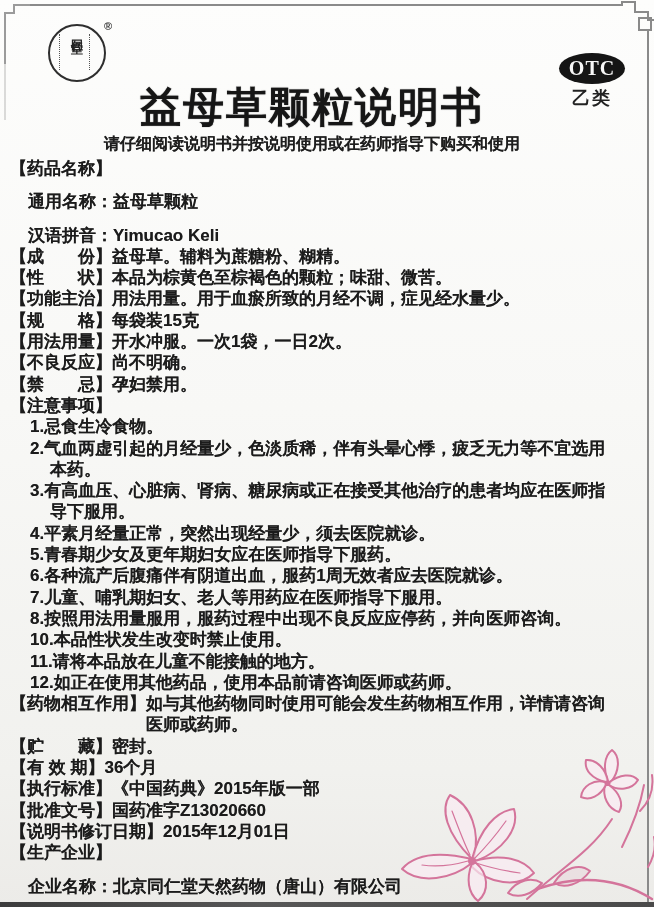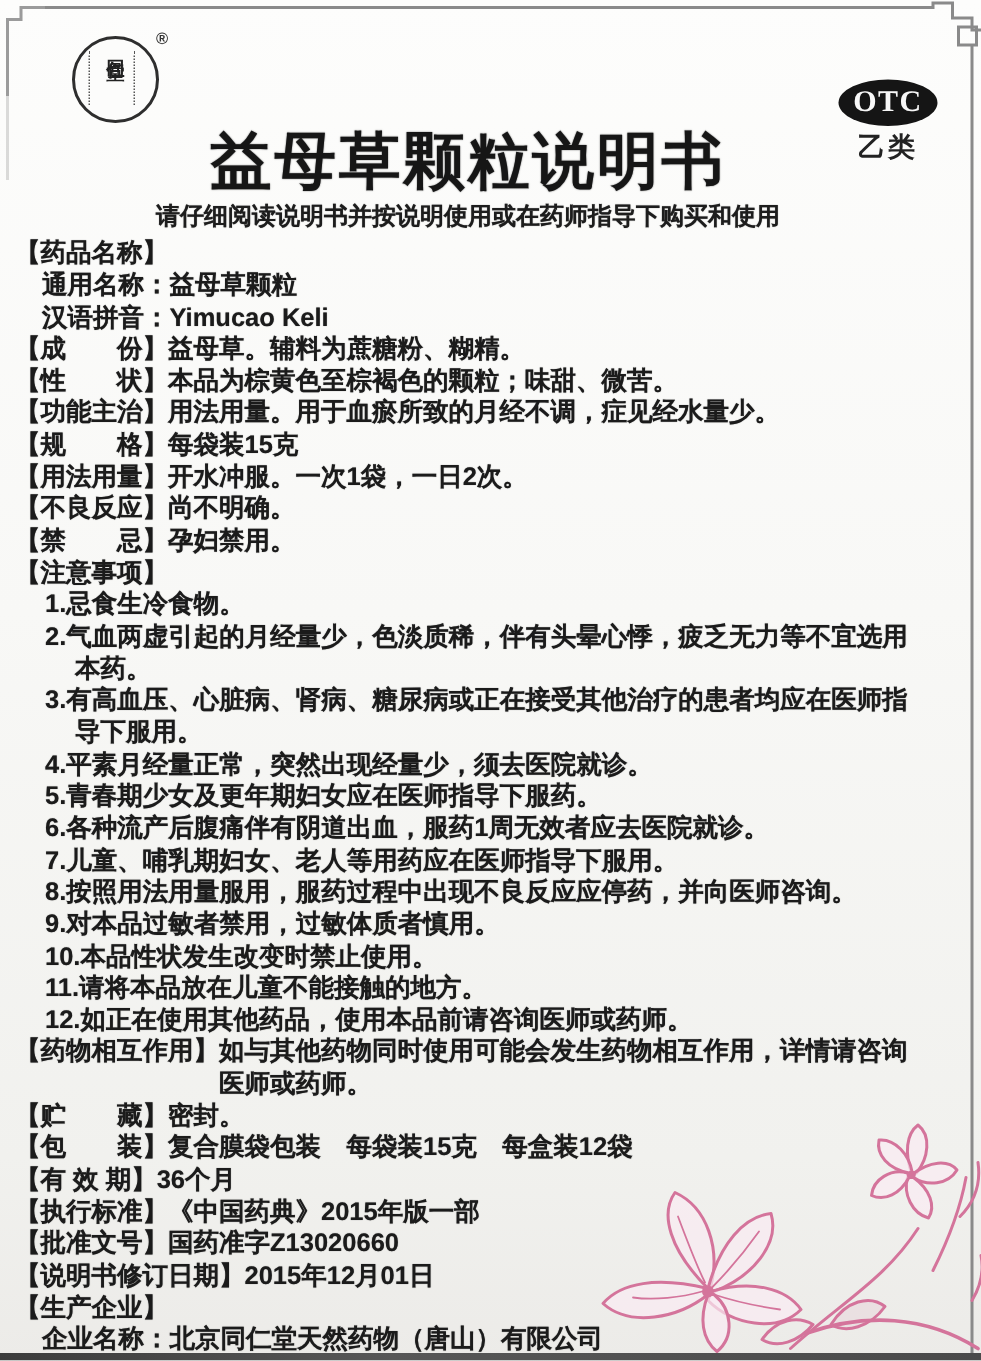--- a/index.html
+++ b/index.html
@@ -25,21 +25,21 @@
   .otc-class{margin-top:2px;font-size:18px;font-weight:700;color:#222;letter-spacing:2px;}
   .title{position:absolute;top:80px;left:0;width:654px;text-align:center;transform:translateX(-15px);
     font-size:41px;font-weight:700;letter-spacing:2px;color:#161616;text-shadow:0 0 1px rgba(20,20,20,.75);}
   .subtitle{position:absolute;top:134px;left:0;width:654px;text-align:center;transform:translateX(-15px);
     font-size:16px;font-weight:700;color:#1d1d1d;text-shadow:0 0 .6px rgba(30,30,30,.7);}
   
   .content{position:absolute;top:158px;left:0;width:654px;}
   .row{height:21.3px;line-height:21.3px;font-size:17px;font-weight:700;white-space:pre;
     color:#1b1b1b;text-shadow:0 0 .6px rgba(35,35,35,.65);}
   .lab{padding-left:10px;}
-  .ind1{padding-left:28px;}
+  .ind1{padding-left:28px;margin-top:12px;}
   .num{padding-left:30px;}
   .cont{padding-left:50px;}
   .cont2{padding-left:146px;}
   
   .flower-svg{position:absolute;right:0;bottom:4px;width:332px;height:176px;pointer-events:none;}
   .photo-edge{position:absolute;left:0;bottom:0;width:654px;height:5px;
     background:linear-gradient(90deg,#3c3c3c,#575757 40%,#4a4a4a);}
 </style>
 </head>
 <body>
@@ -86,28 +86,26 @@
   <div class="row num">1.忌食生冷食物。</div>
   <div class="row num">2.气血两虚引起的月经量少，色淡质稀，伴有头晕心悸，疲乏无力等不宜选用</div>
   <div class="row cont">本药。</div>
   <div class="row num">3.有高血压、心脏病、肾病、糖尿病或正在接受其他治疗的患者均应在医师指</div>
   <div class="row cont">导下服用。</div>
   <div class="row num">4.平素月经量正常，突然出现经量少，须去医院就诊。</div>
   <div class="row num">5.青春期少女及更年期妇女应在医师指导下服药。</div>
   <div class="row num">6.各种流产后腹痛伴有阴道出血，服药1周无效者应去医院就诊。</div>
   <div class="row num">7.儿童、哺乳期妇女、老人等用药应在医师指导下服用。</div>
   <div class="row num">8.按照用法用量服用，服药过程中出现不良反应应停药，并向医师咨询。</div>
-  <div class="row num">9.对本品过敏者禁用，过敏体质者慎用。</div>
   <div class="row num">10.本品性状发生改变时禁止使用。</div>
   <div class="row num">11.请将本品放在儿童不能接触的地方。</div>
   <div class="row num">12.如正在使用其他药品，使用本品前请咨询医师或药师。</div>
   <div class="row lab">【药物相互作用】如与其他药物同时使用可能会发生药物相互作用，详情请咨询</div>
   <div class="row cont2">医师或药师。</div>
   <div class="row lab">【贮　　藏】密封。</div>
-  <div class="row lab">【包　　装】复合膜袋包装　每袋装15克　每盒装12袋</div>
   <div class="row lab">【有 效 期】36个月</div>
   <div class="row lab">【执行标准】《中国药典》2015年版一部</div>
   <div class="row lab">【批准文号】国药准字Z13020660</div>
   <div class="row lab">【说明书修订日期】2015年12月01日</div>
   <div class="row lab">【生产企业】</div>
   <div class="row ind1">企业名称：北京同仁堂天然药物（唐山）有限公司</div>
 </div>
 
 <svg class="flower-svg" viewBox="0 0 332 176">
   <g stroke="#d4749b" stroke-width="2" fill="none" stroke-linecap="round" stroke-linejoin="round">

